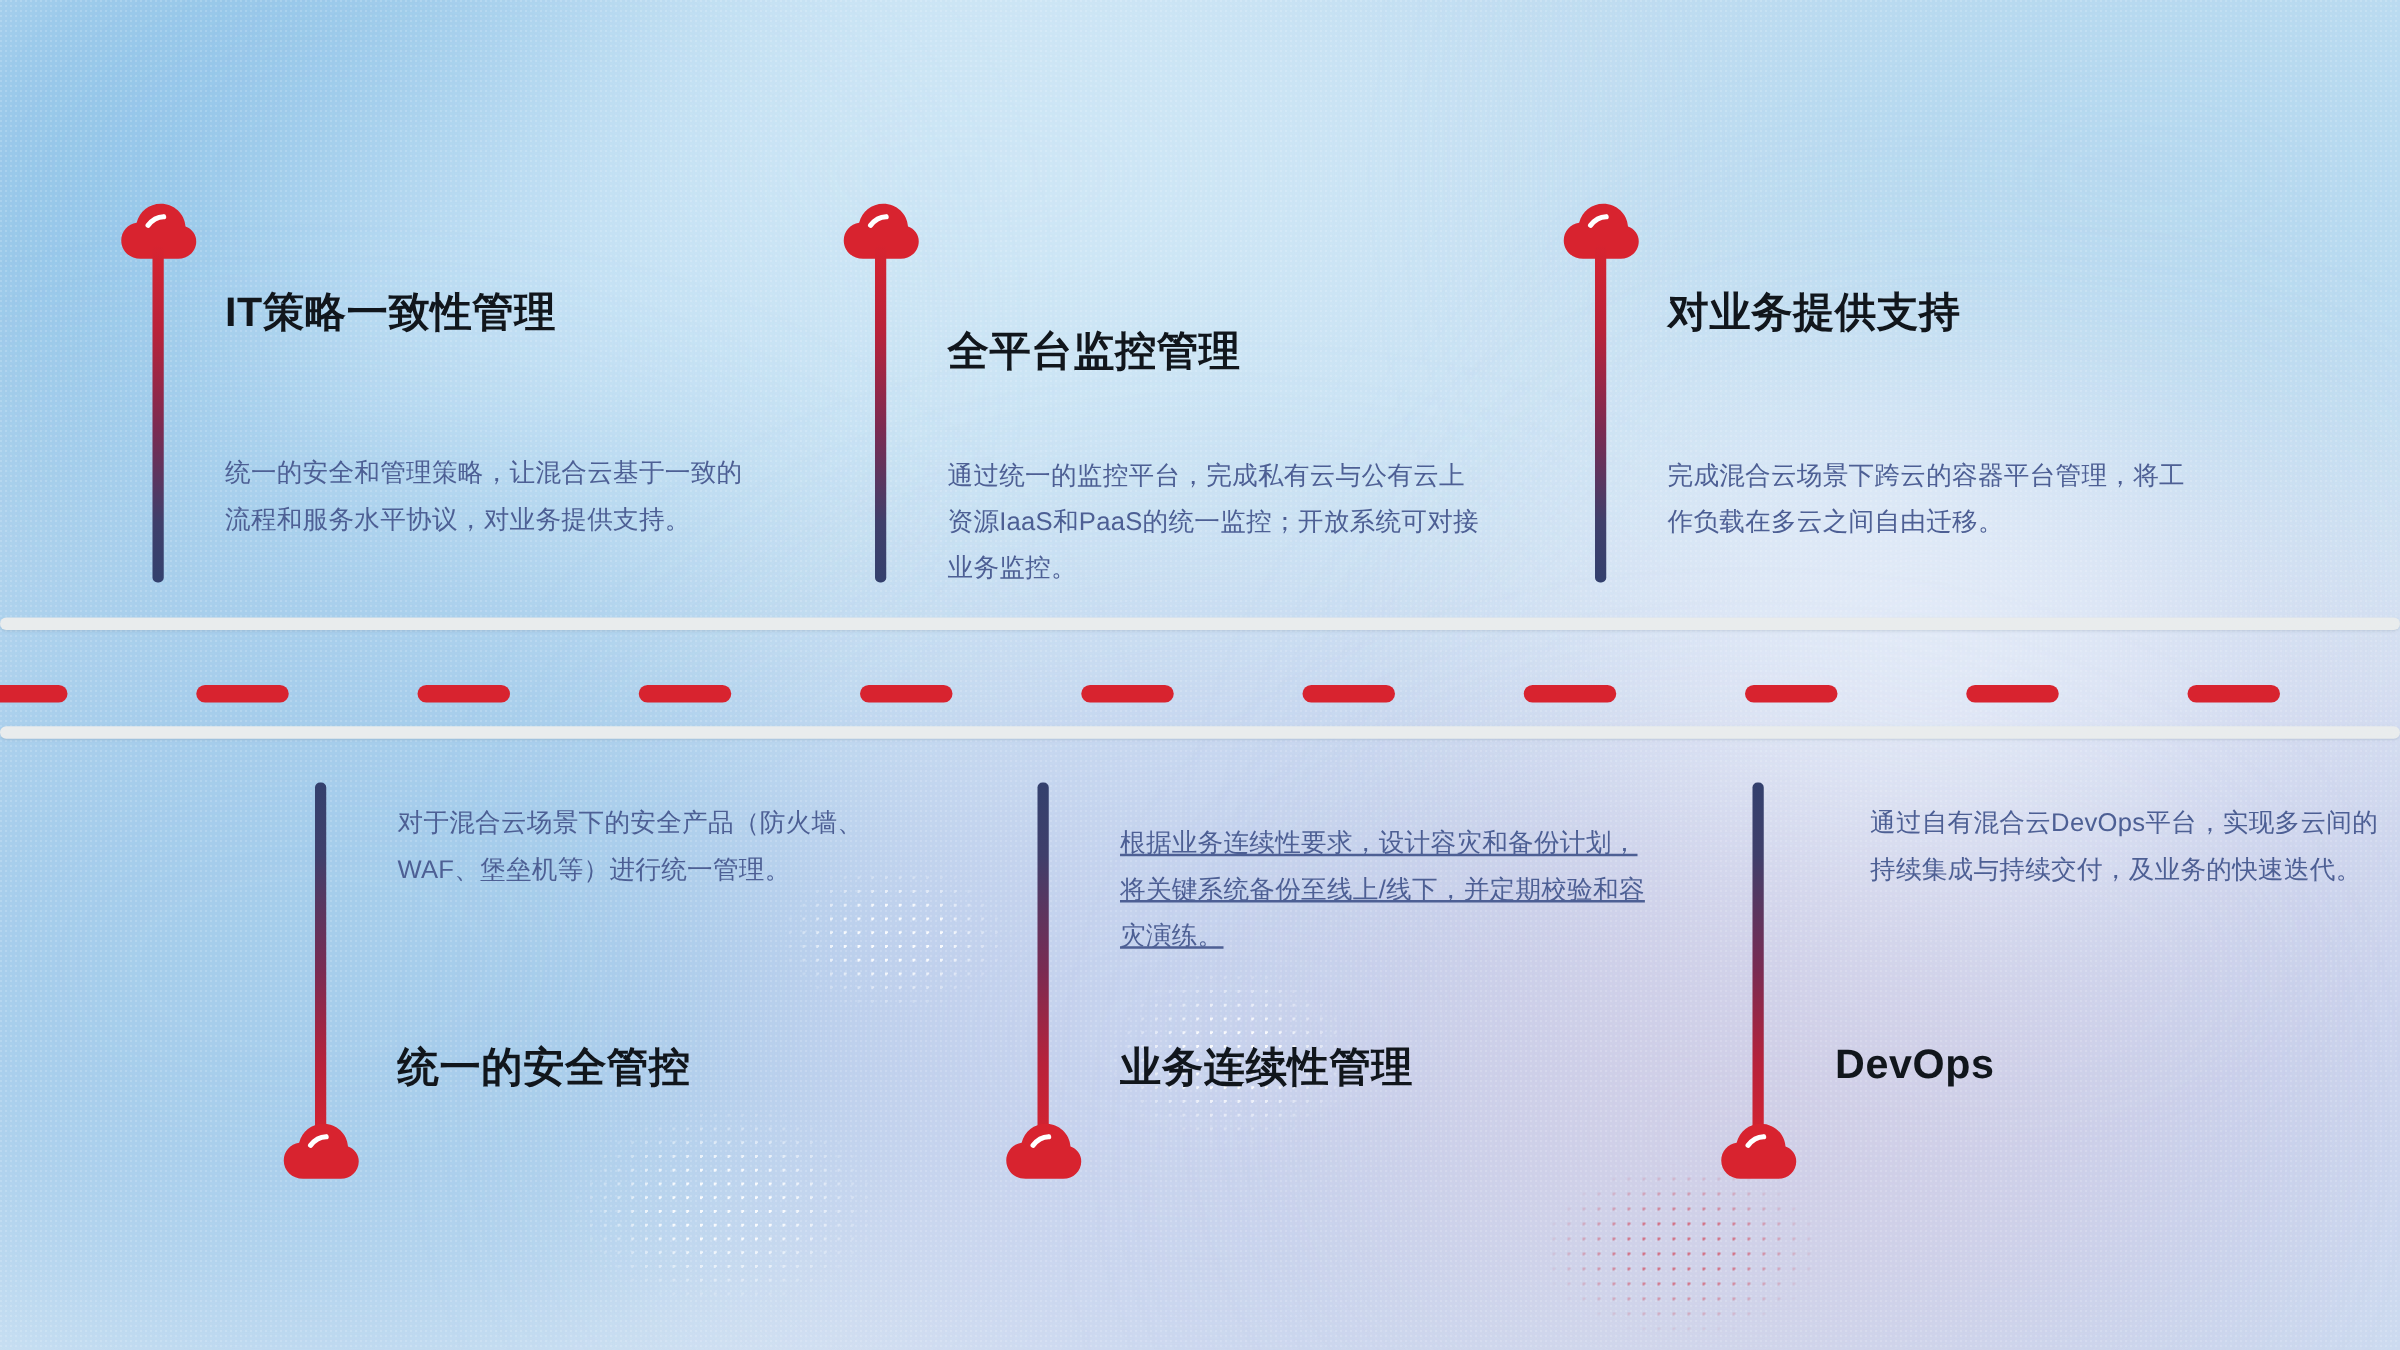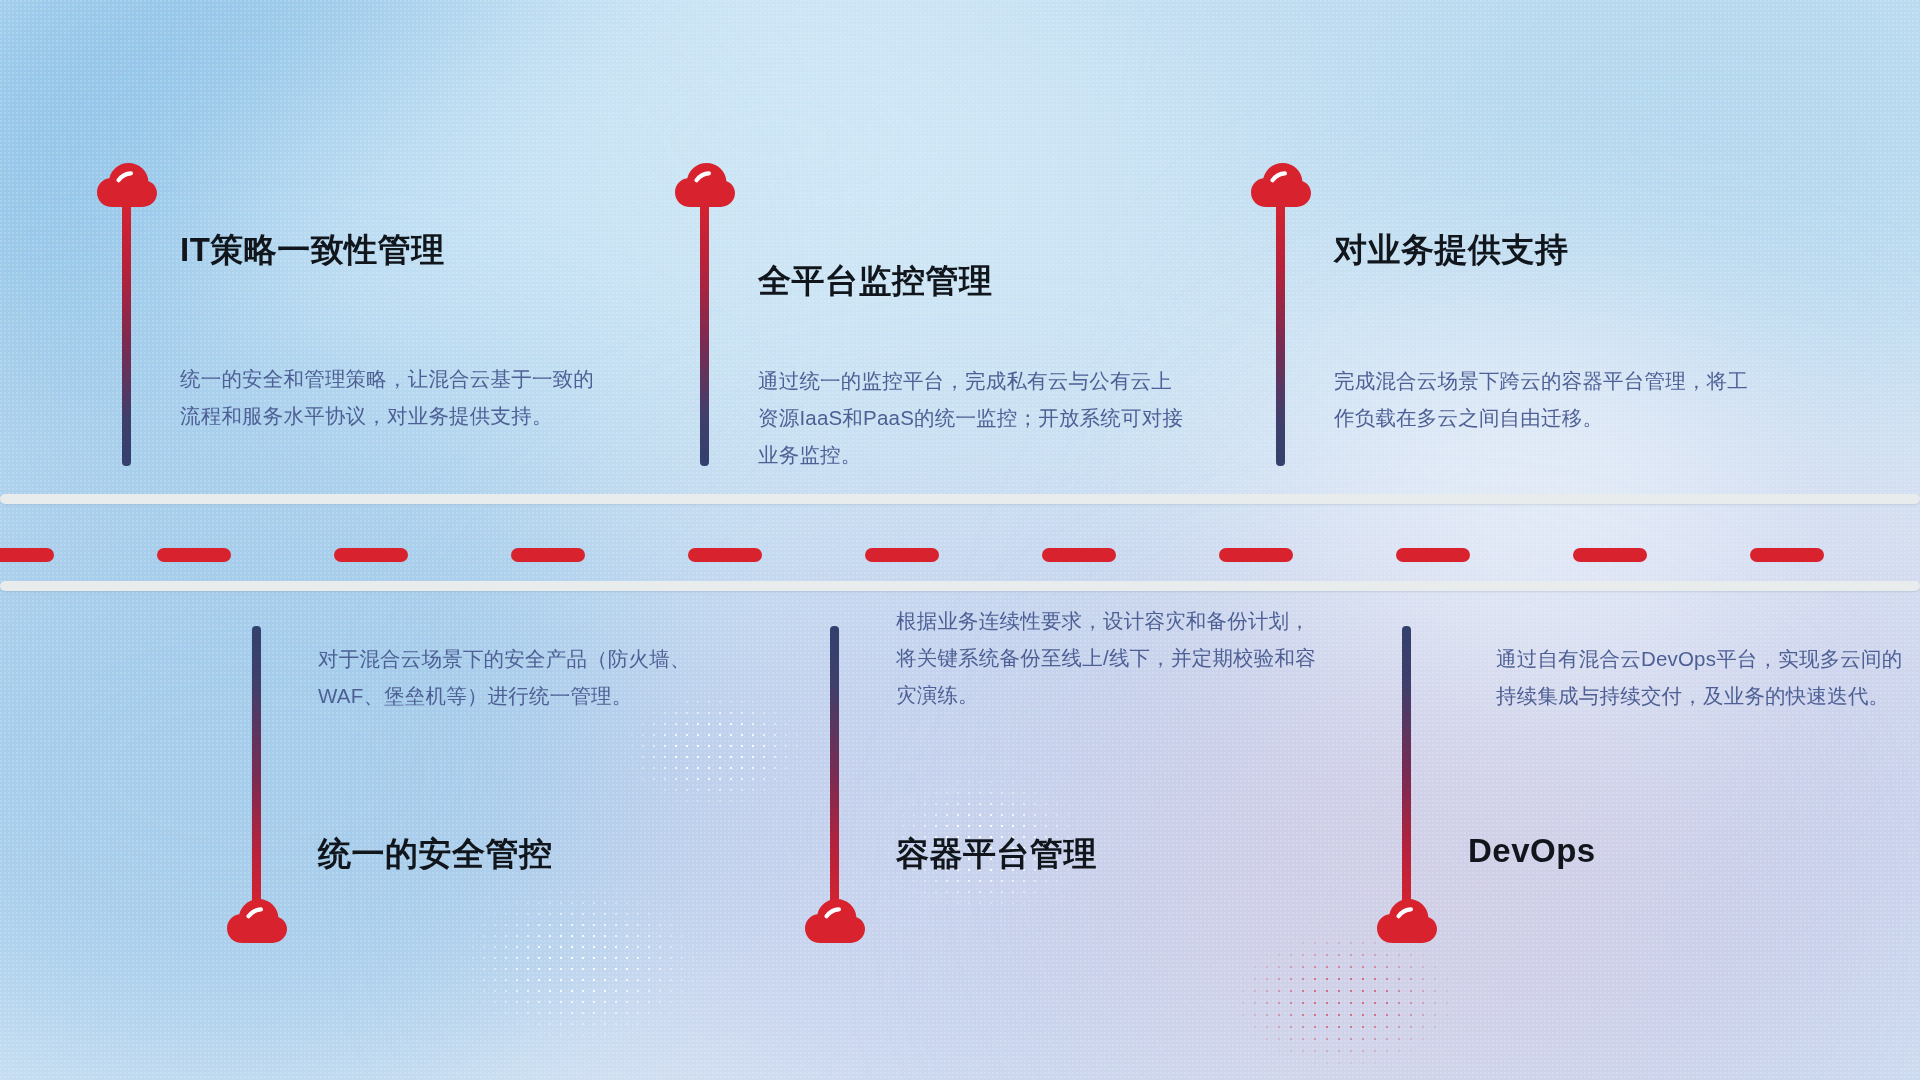--- a/index.html
+++ b/index.html
@@ -187,23 +187,23 @@
     <div class="title" style="left:318px;top:832px;">统一的安全管控</div>
     <div class="cloud" style="left:226px;top:898px;">
       <svg viewBox="0 0 62 46" xmlns="http://www.w3.org/2000/svg">
         <path d="M16.5 45C7.6 45 1 38.6 1 30.4c0-7.3 5.2-13.2 12.3-14.2C15.6 7.3 23.3 1 32.6 1c10.6 0 19.2 8 19.8 18.2C57.6 21 61 25.6 61 31.1 61 38.8 54.6 45 46.6 45z" fill="#d8232f"></path>
         <path d="M22.5 18.2c3.4-4.4 7.9-6.6 12.4-6.8" fill="none" stroke="#ffffff" stroke-width="4.2" stroke-linecap="round"></path>
       </svg>
     </div>
   </div>
 
   <div class="node">
-    <div class="body" style="left:896px;top:602px;width:420px;">根据业务连续性要求，设计容灾和备份计划，将关键系统备份至线上/线下，并定期校验和容灾演练。</div>
+    <div class="body" style="left:896px;top:656px;width:420px;text-decoration:underline;">根据业务连续性要求，设计容灾和备份计划，将关键系统备份至线上/线下，并定期校验和容灾演练。</div>
     <div class="bar bar-bottom" style="left:830px;top:626px;height:290px;"></div>
-    <div class="title" style="left:896px;top:832px;">容器平台管理</div>
+    <div class="title" style="left:896px;top:832px;">业务连续性管理</div>
     <div class="cloud" style="left:804px;top:898px;">
       <svg viewBox="0 0 62 46" xmlns="http://www.w3.org/2000/svg">
         <path d="M16.5 45C7.6 45 1 38.6 1 30.4c0-7.3 5.2-13.2 12.3-14.2C15.6 7.3 23.3 1 32.6 1c10.6 0 19.2 8 19.8 18.2C57.6 21 61 25.6 61 31.1 61 38.8 54.6 45 46.6 45z" fill="#d8232f"></path>
         <path d="M22.5 18.2c3.4-4.4 7.9-6.6 12.4-6.8" fill="none" stroke="#ffffff" stroke-width="4.2" stroke-linecap="round"></path>
       </svg>
     </div>
   </div>
 
   <div class="node">
     <div class="body" style="left:1468px;top:640px;width:420px;margin-left:28px;">通过自有混合云DevOps平台，实现多云间的持续集成与持续交付，及业务的快速迭代。</div>

